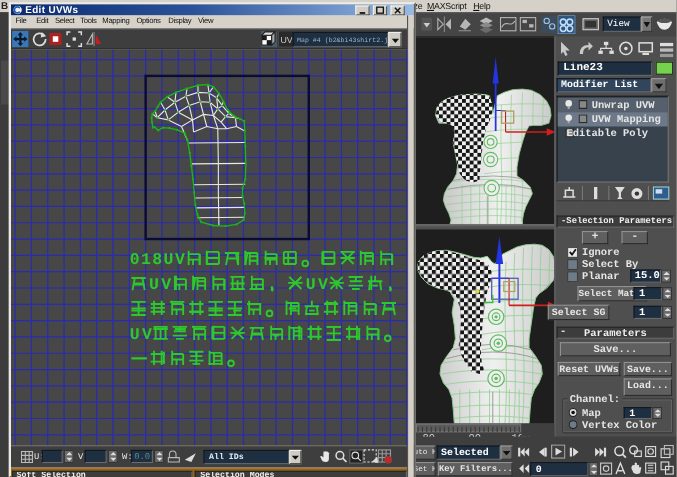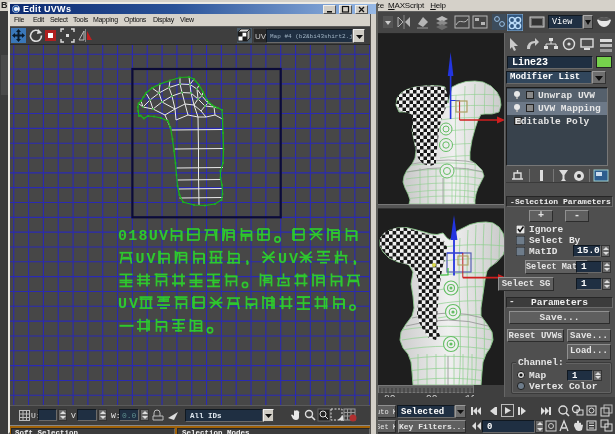--- a/index.html
+++ b/index.html
@@ -326,21 +326,21 @@
     <path d="M2 4 L4 6.5 L7.5 1.5" stroke="#111" stroke-width="1.6" fill="none"></path>
   </svg>
 <div class="abs mono" style="left:529px;top:224px;font-size:9.5px">Ignore</div>
 <svg style="position:absolute;left:516px;top:236px;" width="9" height="9">
     <rect width="9" height="9" fill="#6e7c8a" stroke="#222"></rect>
   </svg>
 <div class="abs mono" style="left:529px;top:235px;font-size:9.5px">Select By</div>
 <svg style="position:absolute;left:516px;top:247px;" width="9" height="9">
     <rect width="9" height="9" fill="#6e7c8a" stroke="#222"></rect>
   </svg>
-<div class="abs mono" style="left:529px;top:246px;font-size:9.5px">MatID</div>
+<div class="abs mono" style="left:529px;top:246px;font-size:9.5px">Planar</div>
 <div class="fld abs" style="left:573px;top:245px;width:28px;height:12px;font-size:9.5px;line-height:10px;font-weight:bold;padding-left:3px">15.0</div>
 <div class="abs" style="left:601px;top:245px;width:9px;height:12px;background:#6a6a6a;border:1px solid #333"></div>
 <svg style="position:absolute;left:602.5px;top:247px;" width="6" height="3">
     <polygon points="0,3 6,3 3,0" fill="#ddd"></polygon>
   </svg>
 <svg style="position:absolute;left:602.5px;top:252px;" width="6" height="3">
     <polygon points="0,0 6,0 3,3" fill="#ddd"></polygon>
   </svg>
 <div class="btn abs" style="left:525px;top:260px;width:63px;height:14px;font-size:8.5px;line-height:13px">Select MatID</div>
 <div class="fld abs" style="left:576px;top:261px;width:26px;height:12px;font-size:9.5px;line-height:10px;font-weight:bold;padding-left:4px">1</div>

